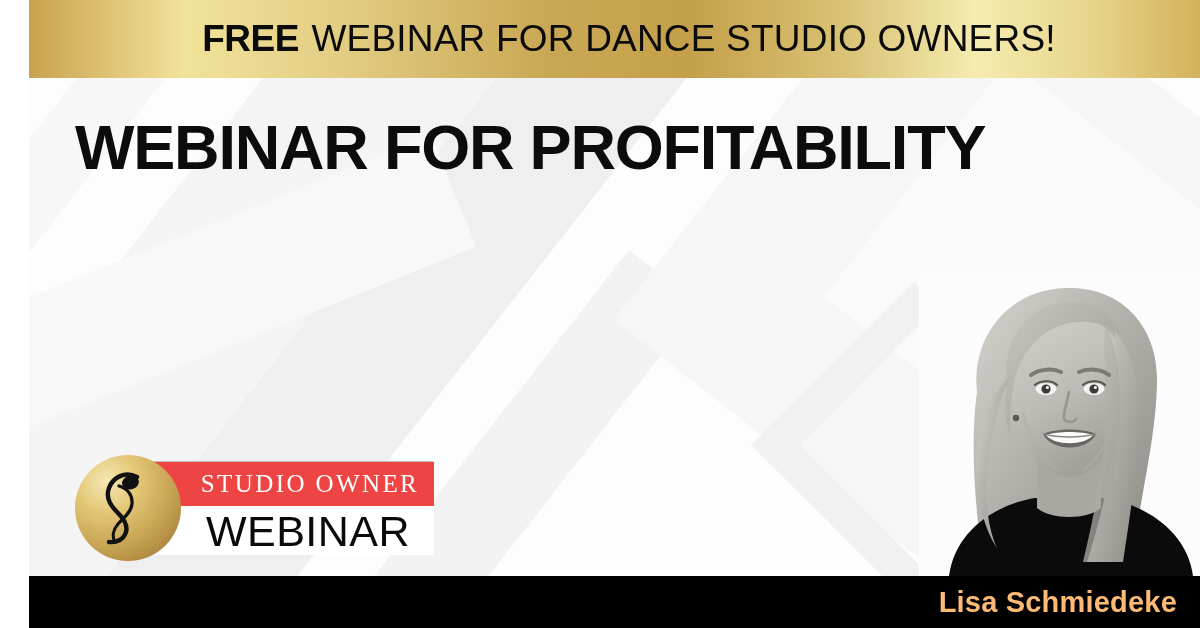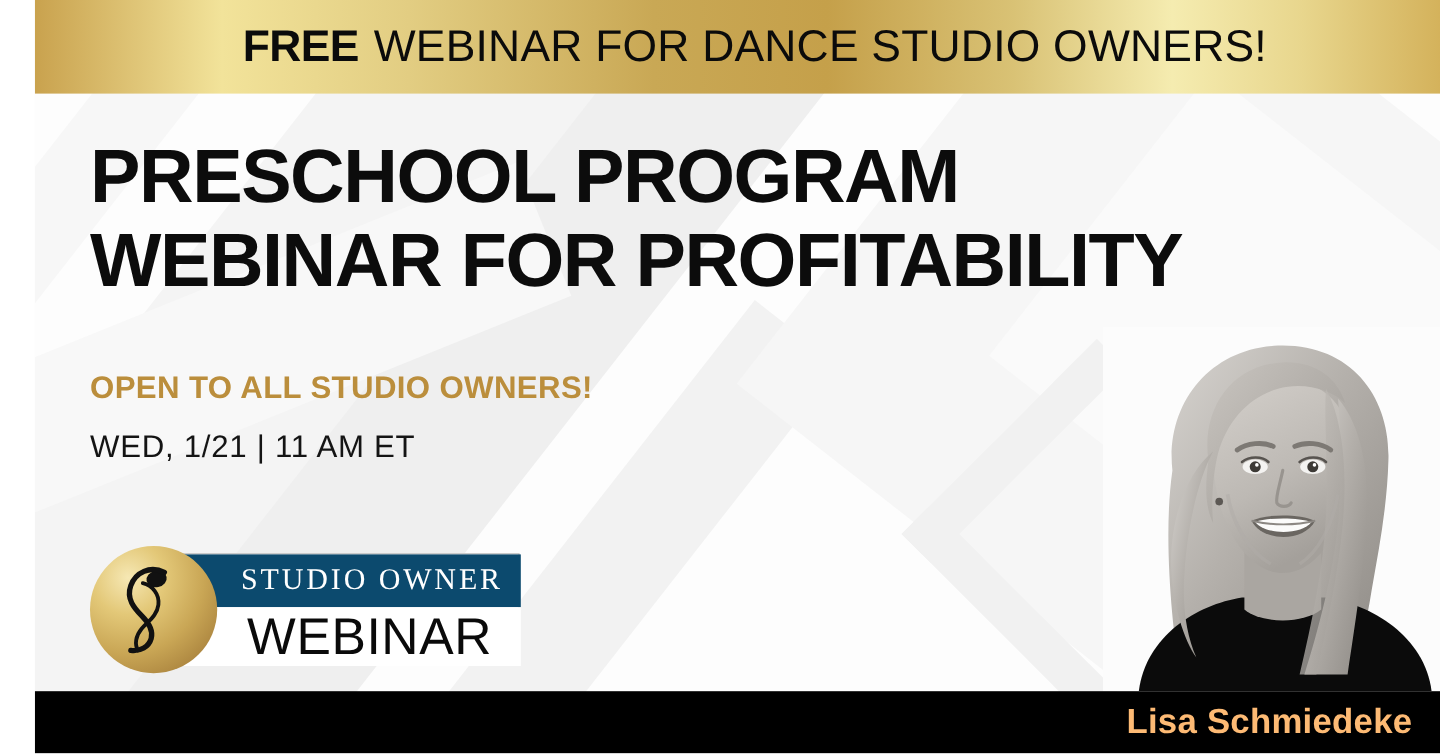--- a/index.html
+++ b/index.html
@@ -130,21 +130,21 @@
   #logo-box {
     position:absolute; top:6px; left:68px;
     width:290px; height:94px;
     z-index:1;
     background:#ffffff;
     border:1px solid #bdbdbd;
   }
   #logo-box-top {
     position:absolute; top:0; left:0;
     width:290px; height:44px;
-    background:#0c4a6e;
+    background:#ef4444;
     display:flex; align-items:center; justify-content:center;
   }
   #logo-studio-owner {
     font-family:"Liberation Serif", serif;
     color:#ffffff;
     font-size:25px;
     letter-spacing:2.4px;
     padding-left:42px;
     white-space:nowrap;
   }
@@ -204,27 +204,24 @@
     <div class="bg-shape bg-g"></div>
     <div class="bg-shape bg-f"></div>
     <div class="bg-chev"></div>
   </div>
 
   <div id="top-bar">
     <div id="top-bar-text"><span class="free">FREE</span><span> WEBINAR FOR DANCE STUDIO OWNERS!</span></div>
   </div>
 
   <h1 id="headline">
-    <span class="hl-line">PRESCHOOL PROGRAM</span>
     <span class="hl-line">WEBINAR FOR PROFITABILITY</span>
   </h1>
 
-  <div id="sub-gold">OPEN TO ALL STUDIO OWNERS!</div>
-
-  <div id="sub-date">WED, 1/21 | 11 AM ET</div>
+
 
   <div id="logo">
 
     <div id="logo-box">
       <div id="logo-box-top">
         <span id="logo-studio-owner">STUDIO OWNER</span>
       </div>
       <div id="logo-box-bot">
         <span id="logo-alliance">WEBINAR</span>
       </div>

